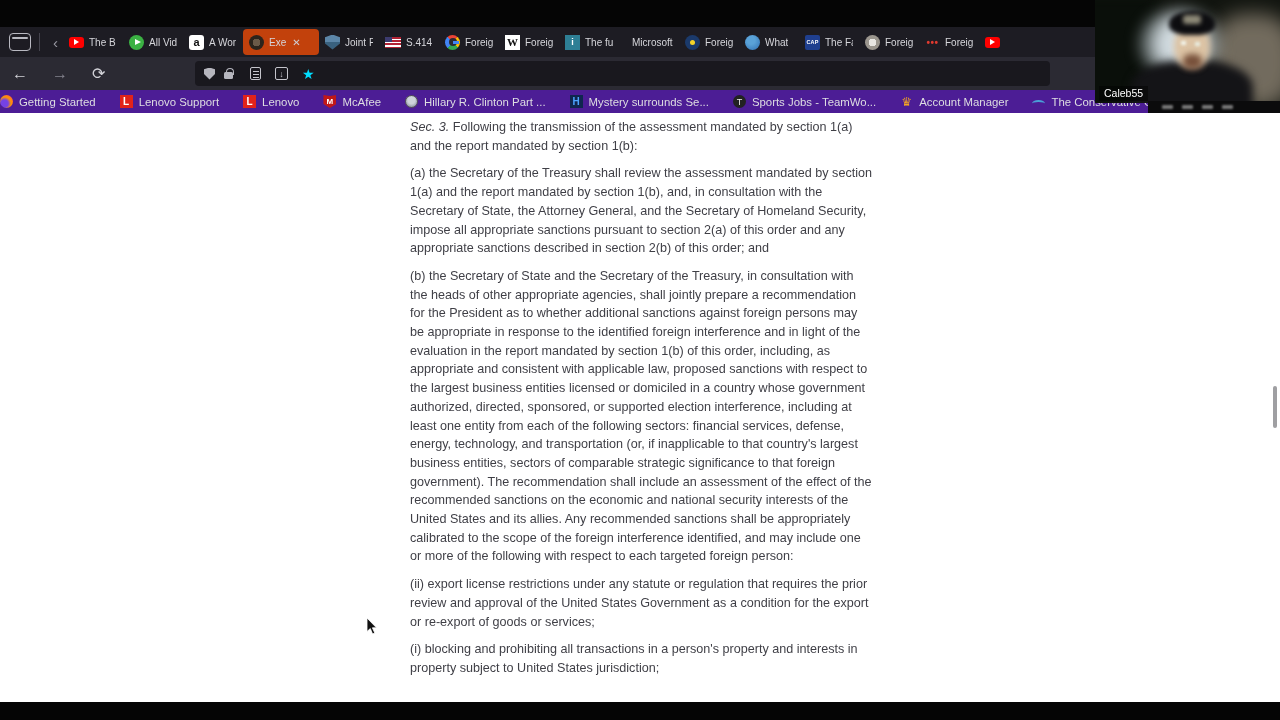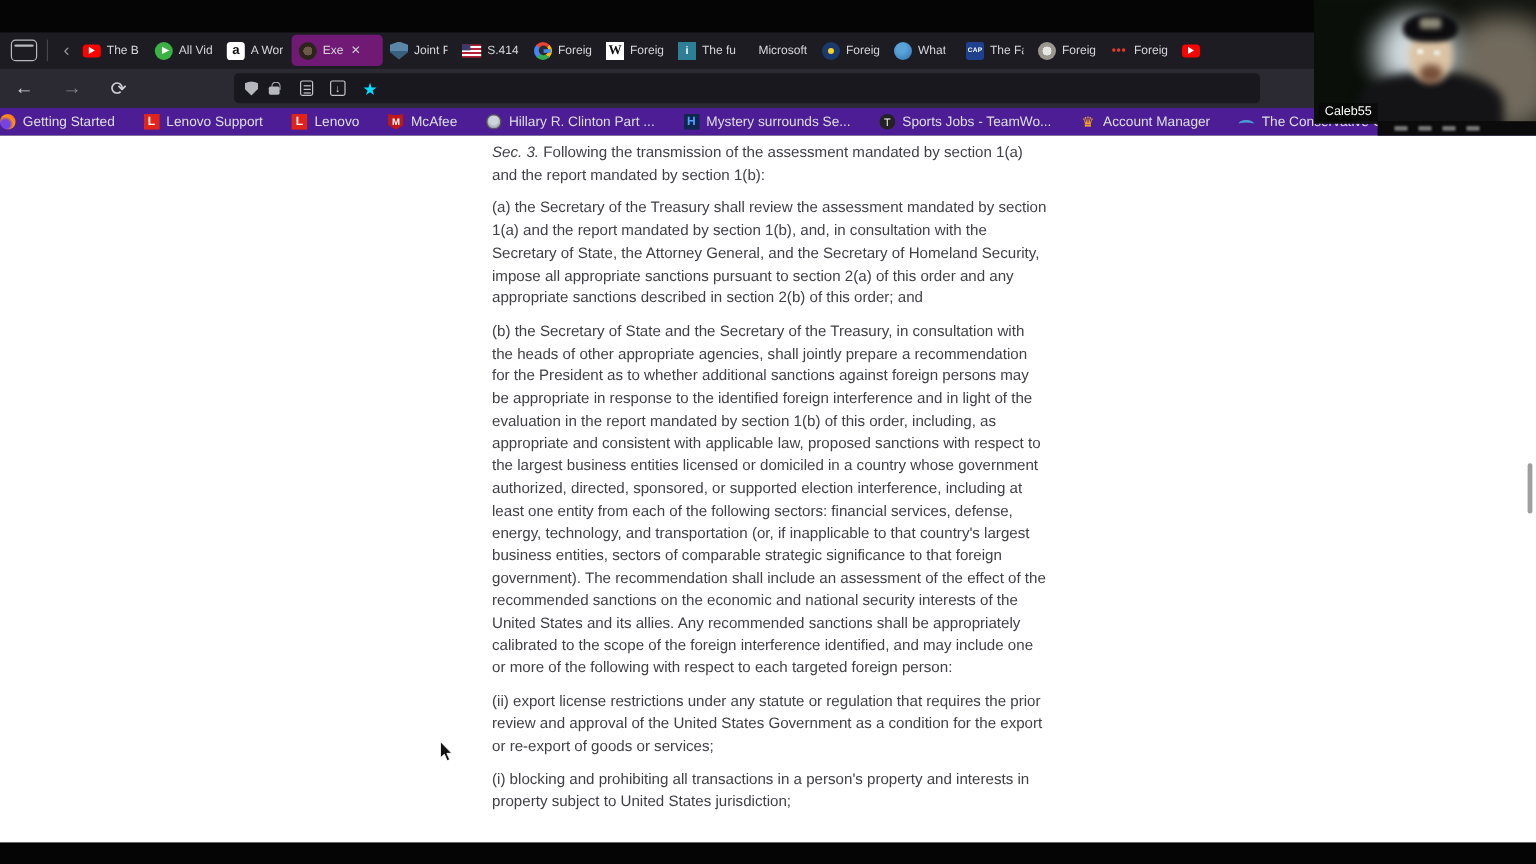--- a/index.html
+++ b/index.html
@@ -12,21 +12,21 @@
             background:#1d1c23; display:flex; align-items:center; }
   .ffview-btn { width:22px; height:18px; margin-left:9px; border:1.6px solid #b9b9c1;
                 border-radius:4px; position:relative; flex:none; }
   .ffview-btn::before { content:""; position:absolute; left:2px; right:2px; top:2.5px;
                 height:2.5px; background:#b9b9c1; border-radius:1px; }
   .tab-sep { width:1px; height:18px; background:#45444e; margin:0 8px; flex:none; }
   .chev { color:#9a99a3; font-size:15px; padding:0 5px; flex:none; cursor:default; }
   .tabstrip { display:flex; align-items:center; height:100%; flex:1; overflow:hidden; }
   .tab { display:flex; align-items:center; gap:5px; height:26px; padding:0 6px;
          min-width:0; flex:0 0 60px; overflow:hidden; border-radius:4px; }
-  .tab.active { background:#701a75; flex-basis:76px; }
+  .tab.active { background:#c2410c; flex-basis:76px; }
   .tab.icononly { flex-basis:30px; }
   .tab-label { color:#d6d6db; font-size:10px; white-space:nowrap; overflow:hidden; }
   .tab-close { color:#cfcfd6; font-size:10px; margin-left:1px; }
   .newtab { color:#c9c9d0; font-size:18px; padding:0 10px; flex:none; }
 
   
   .favicon { width:15px; height:15px; flex:none; position:relative; display:flex;
              align-items:center; justify-content:center; font-size:9px; }
   .ic-youtube { background:#f00; border-radius:3px; height:11px; }
   .ic-youtube::before { content:""; border-left:5px solid #fff; border-top:3px solid transparent;

